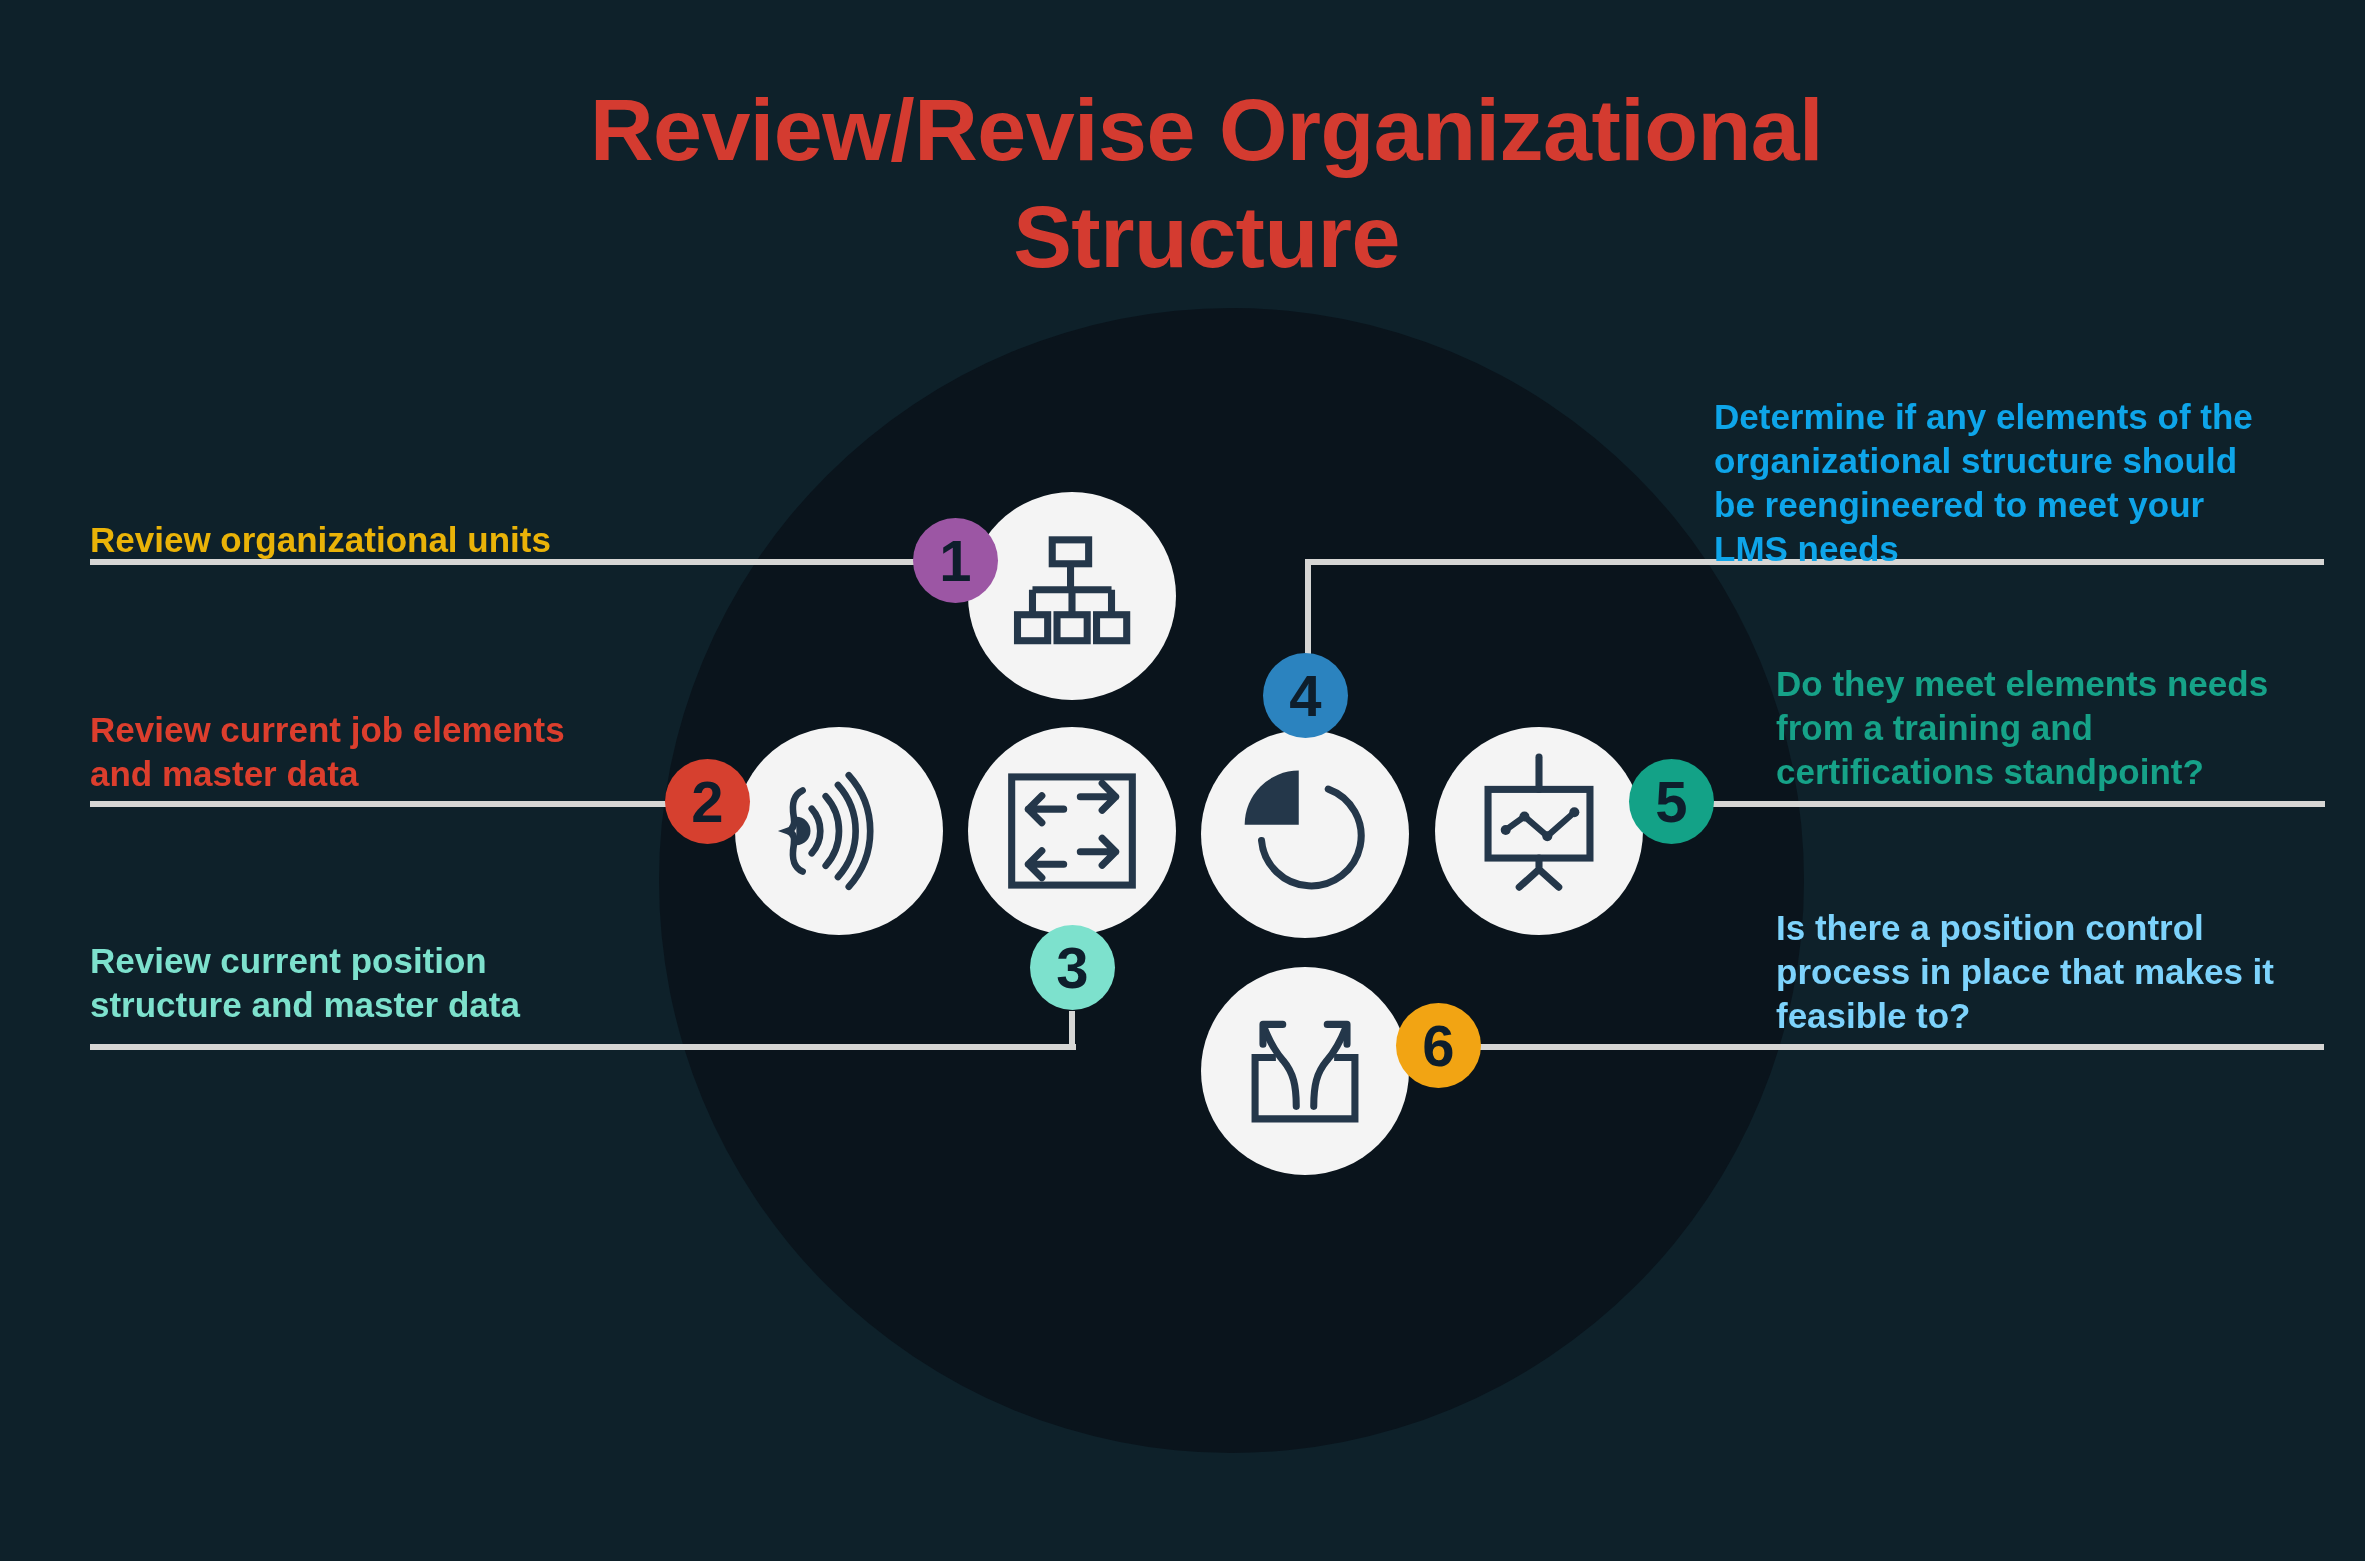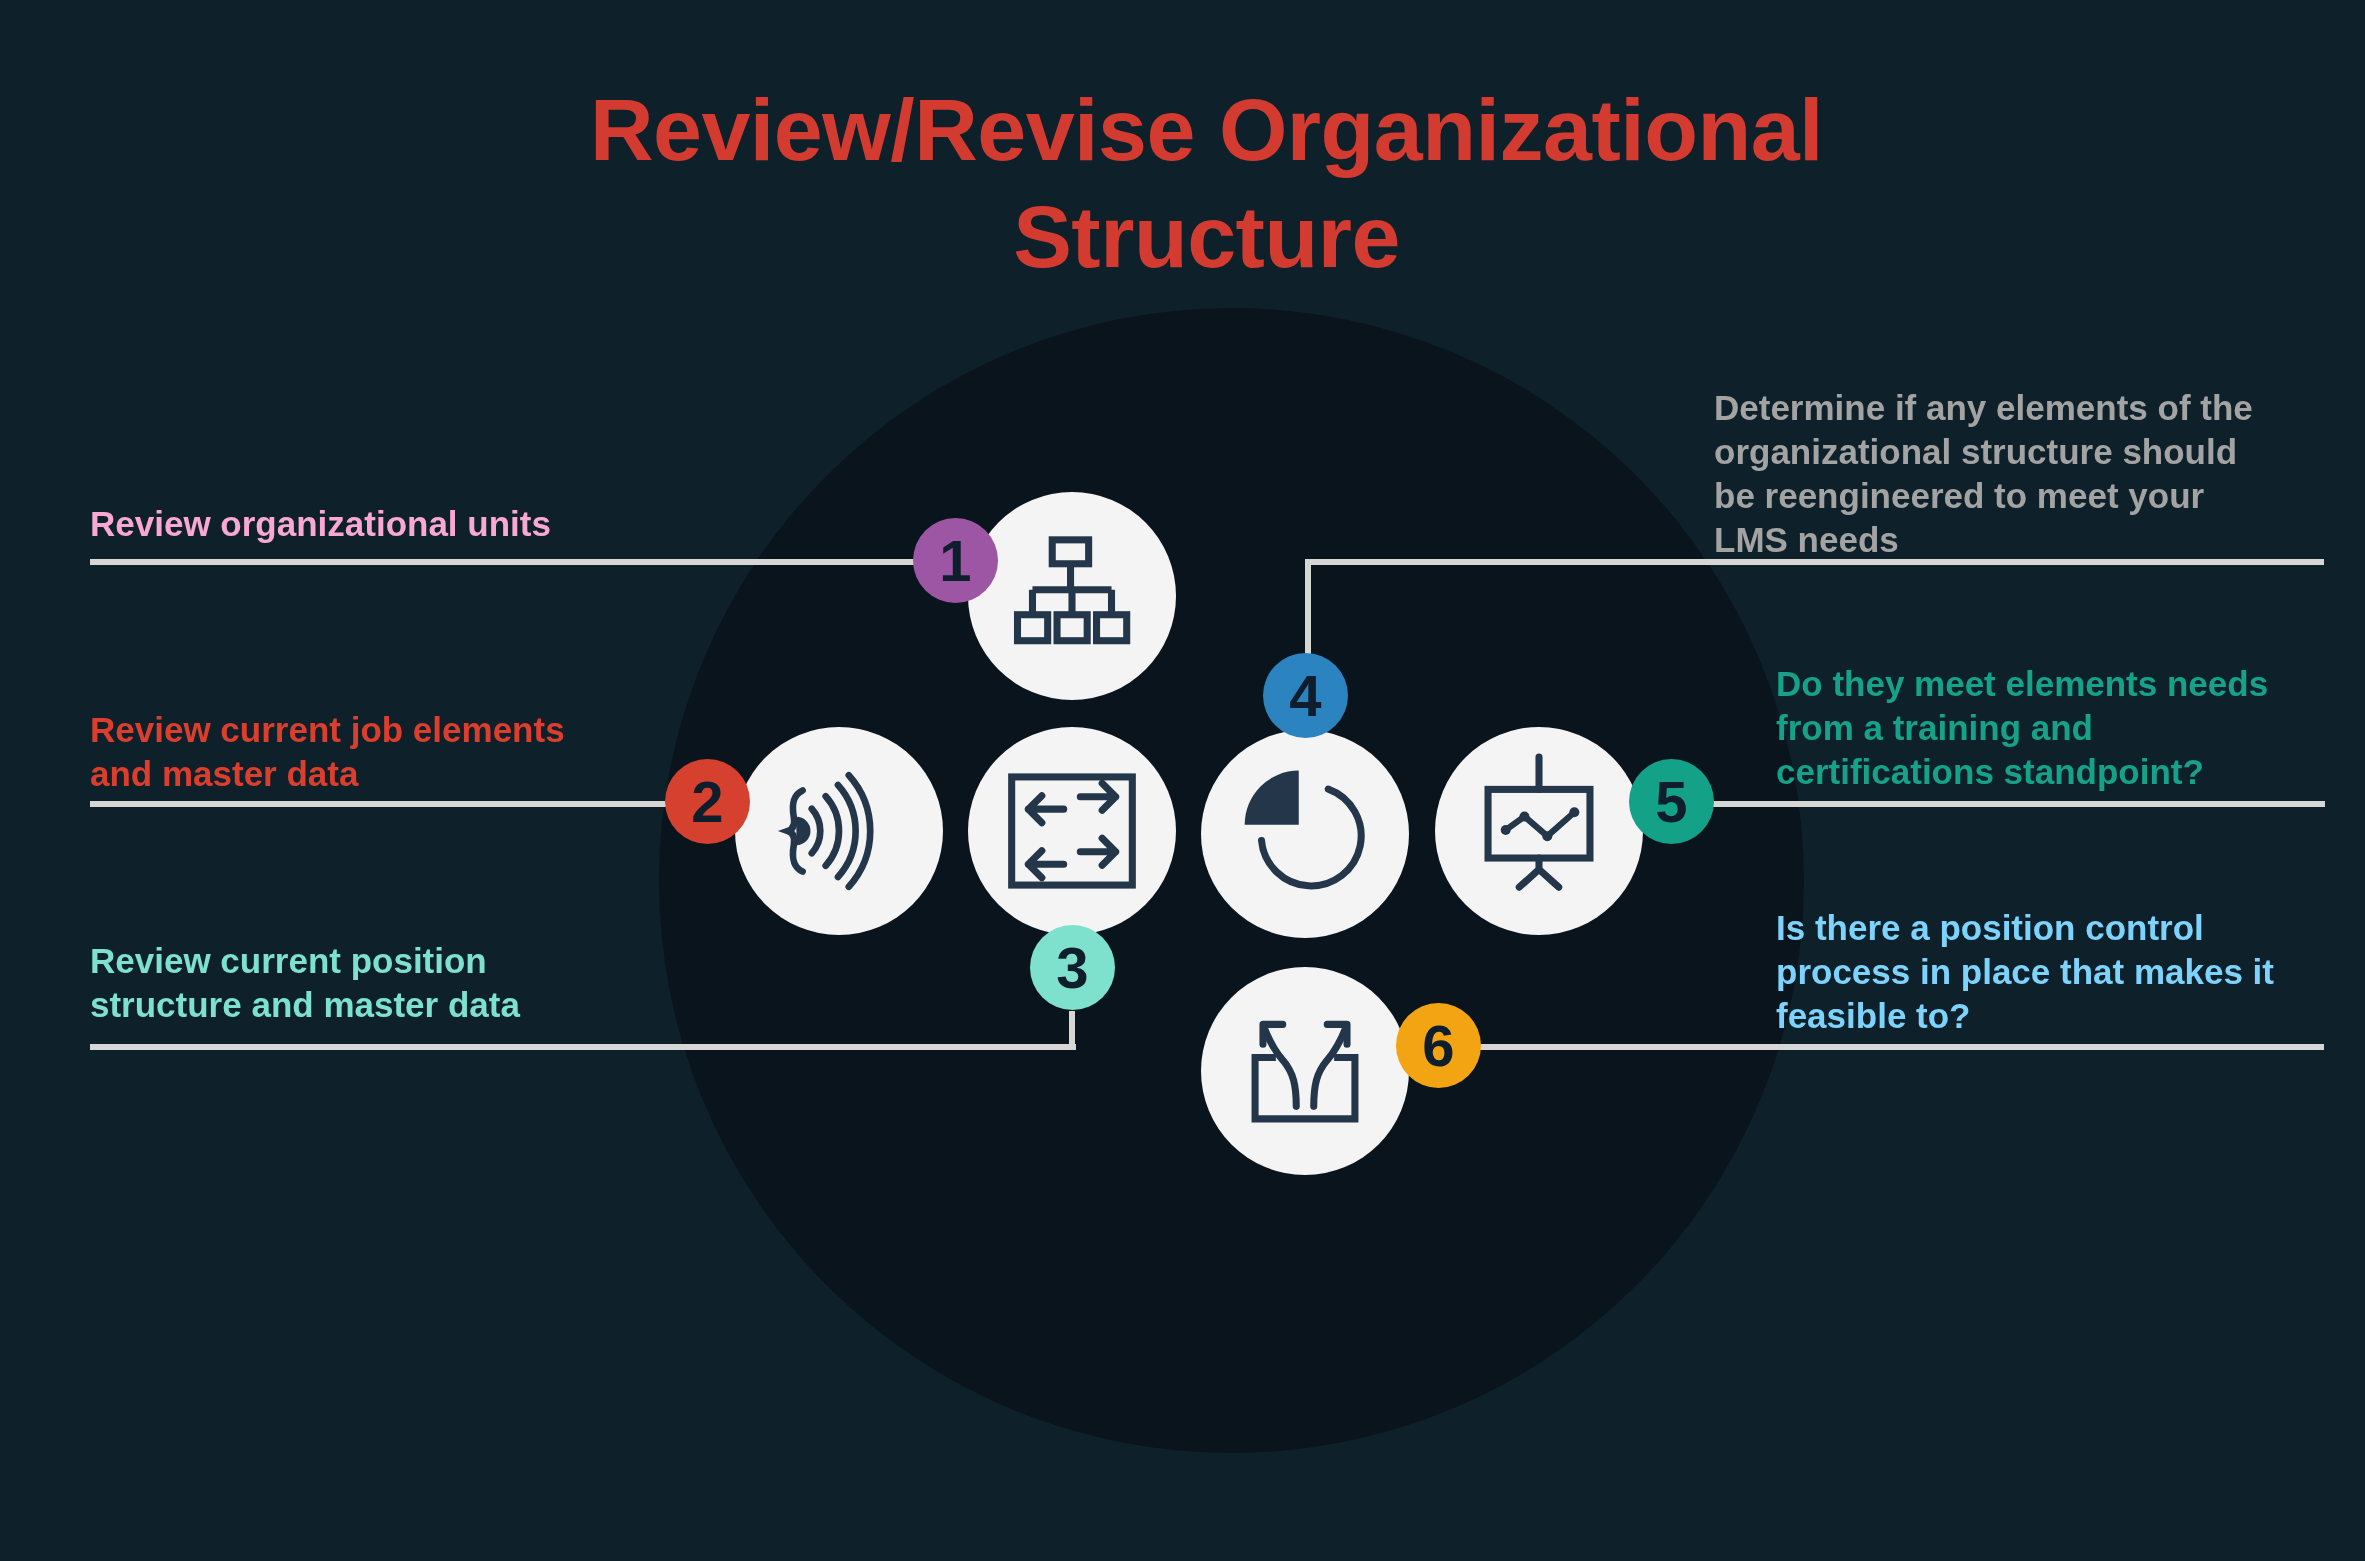--- a/index.html
+++ b/index.html
@@ -50,24 +50,24 @@
   .b2{left:665px;top:759px;background:#d6402f}
   .b3{left:1030px;top:925px;background:#7de1cd}
   .b4{left:1263px;top:653px;background:#2b83bf}
   .b5{left:1629px;top:759px;background:#13a287}
   .b6{left:1396px;top:1003px;background:#f2a413}
 
   .label{
     position:absolute;font-weight:bold;font-size:35px;line-height:44px;
     white-space:pre-line;z-index:2;letter-spacing:0;
   }
-  .t1{left:90px;top:502px;color:#f9a8d4}
+  .t1{left:90px;top:518px;color:#eab308}
   .t2{left:90px;top:708px;color:#dc3e2d}
   .t3{left:90px;top:939px;color:#7de1cd}
-  .t4{left:1714px;top:386px;color:#a3a3a3}
+  .t4{left:1714px;top:395px;color:#0ea5e9}
   .t5{left:1776px;top:662px;color:#16a288}
   .t6{left:1776px;top:906px;color:#7dd3fc}
 
   .ic{stroke:#24374a;fill:none;}
 </style>
 </head>
 <body>
 
 <div class="big-circle"></div>
 

